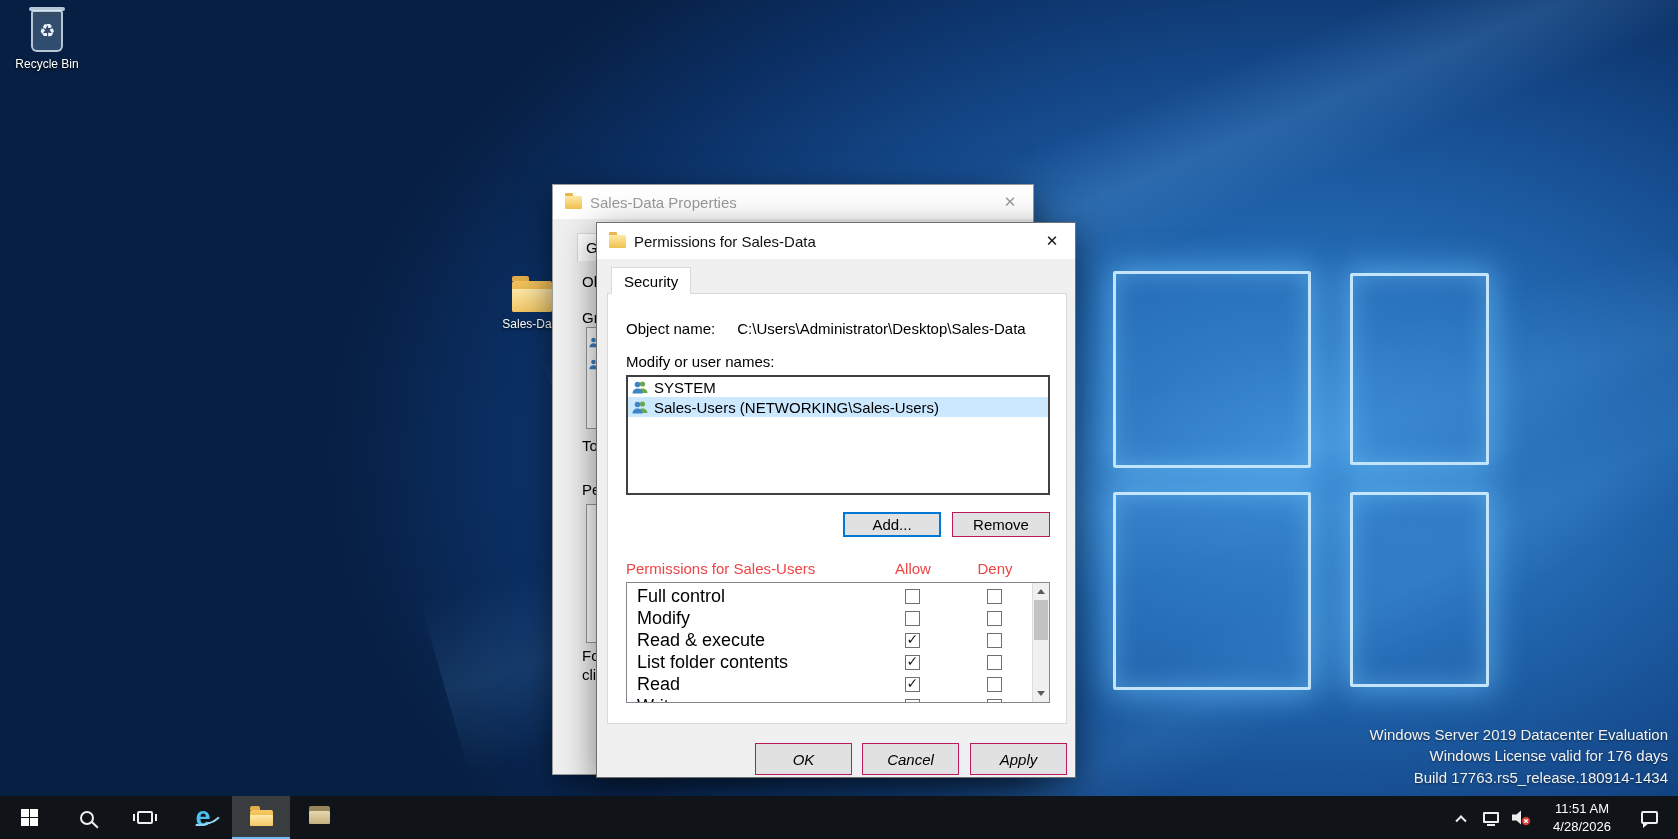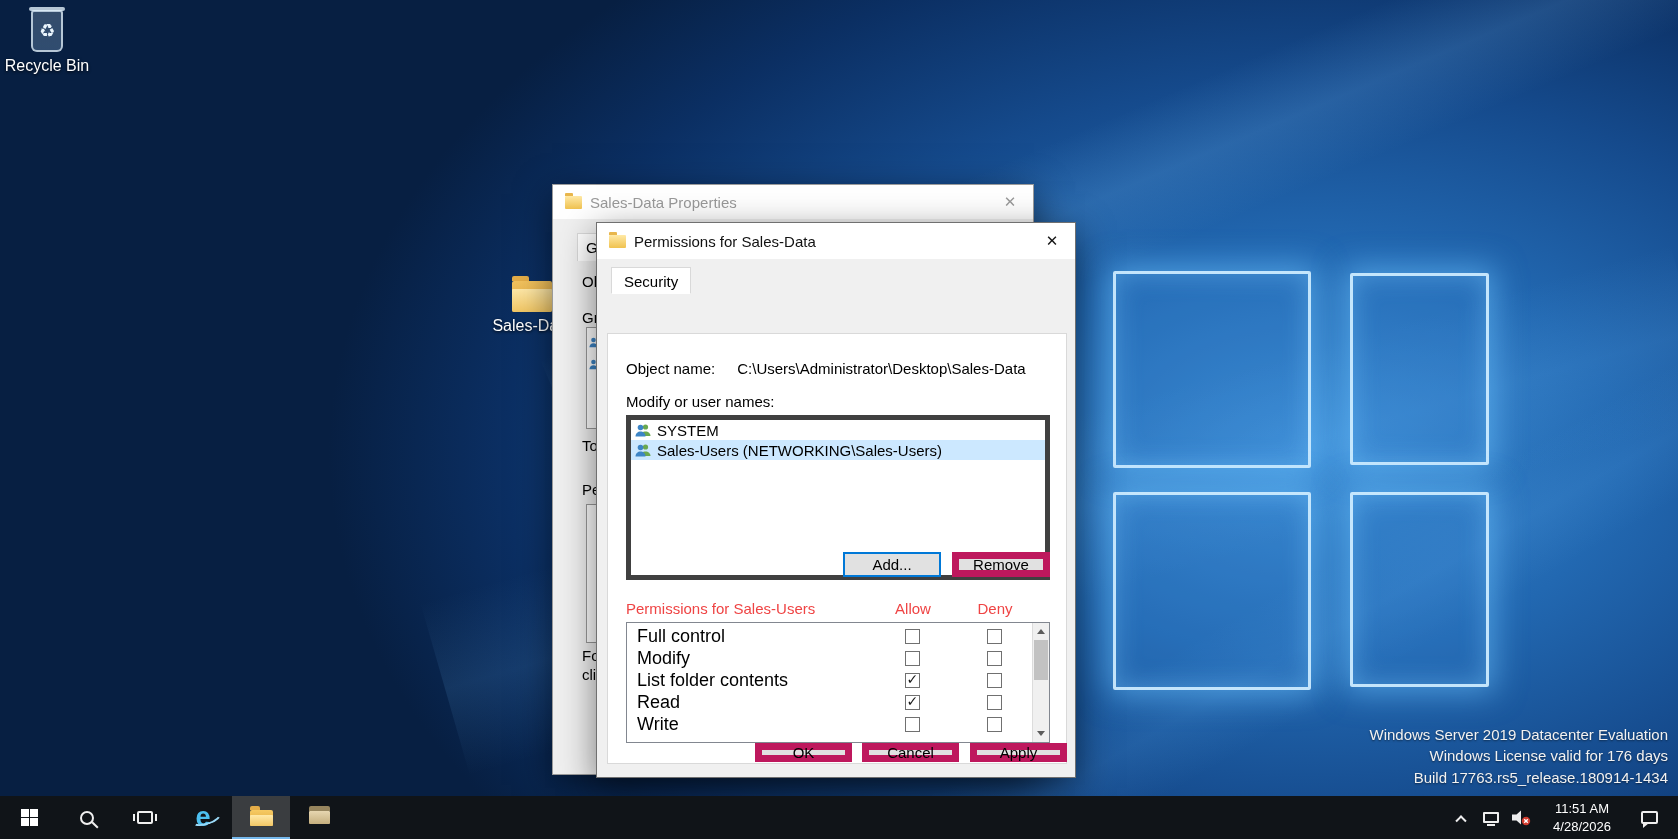--- a/index.html
+++ b/index.html
@@ -22,21 +22,21 @@
     background:rgba(60,140,215,0.18);
     box-shadow:0 0 30px 6px rgba(110,195,255,0.55), inset 0 0 26px rgba(120,200,255,0.45); }
   .pane-tl { left:1113px; top:271px; width:198px; height:197px; }
   .pane-tr { left:1350px; top:273px; width:139px; height:192px; }
   .pane-bl { left:1113px; top:492px; width:198px; height:198px; }
   .pane-br { left:1350px; top:492px; width:139px; height:195px; }
 
   
   .desk-icon { position:absolute; width:92px; display:flex; flex-direction:column;
     align-items:center; gap:5px; z-index:2; cursor:default; }
-  .desk-icon .lbl { font-size:16px; color:#fff; text-shadow:0 1px 3px rgba(0,0,0,0.9); text-align:center; }
+  .desk-icon .lbl { font-size:12px; color:#fff; text-shadow:0 1px 3px rgba(0,0,0,0.9); text-align:center; }
   .recycle { left:1px; top:10px; }
   .bin { width:32px; height:42px; position:relative; border:2px solid rgba(225,240,250,0.75);
     border-radius:3px 3px 6px 6px;
     background:linear-gradient(rgba(190,215,235,0.25), rgba(110,145,180,0.40));
     display:flex; align-items:center; justify-content:center; }
   .bin::before { content:""; position:absolute; top:-5px; left:-4px; right:-4px; height:4px;
     background:rgba(225,240,250,0.8); border-radius:2px; }
   .bin .recycle-glyph { font-size:18px; color:#eaf5fc; line-height:1; }
   .sales-folder { left:486px; top:281px; }
   .big-folder { position:relative; width:40px; height:31px;
@@ -56,21 +56,21 @@
   .titlebar { height:34px; background:#fff; display:flex; align-items:center; padding-left:12px; }
   .titlebar .title { font-size:15px; margin-left:8px; flex:1; white-space:nowrap; }
   .close-btn { width:46px; height:34px; display:flex; align-items:center; justify-content:center;
     font-size:15px; margin-left:auto; cursor:default; }
   .folder-icon { position:relative; width:17px; height:13px; flex:0 0 auto;
     background:linear-gradient(#ffe9a6,#f0c24f); border-radius:1px; }
   .folder-icon::before { content:""; position:absolute; top:-3px; left:0; width:8px; height:3px;
     background:#e8b64c; border-radius:1px 1px 0 0; }
 
   .btn { display:flex; align-items:center; justify-content:center; font-size:15px;
-    background:#e1e1e1; border:7px solid #be185d; cursor:default; }
+    background:#e1e1e1; border:1px solid #be185d; cursor:default; }
   .btn.default { border:2px solid #0078d7; }
 
   
   .props { left:552px; top:184px; width:482px; height:591px; z-index:5; border-color:#9b9b9b; }
   .props .titlebar { color:#9a9a9a; }
   .props .title { color:#9a9a9a; }
   .props .close-btn { color:#9a9a9a; }
   .frag { position:absolute; font-size:15px; color:#000; white-space:nowrap; }
   .props .tab-frag { position:absolute; left:24px; top:48px; height:28px; padding:5px 8px;
     background:#fff; border:1px solid #d9d9d9; border-bottom:none; font-size:15px; }
@@ -78,27 +78,27 @@
     border:1px solid #9a9a9a; border-right:none; overflow:hidden; }
 
   
   .perm { left:596px; top:222px; width:480px; height:556px; z-index:10; }
   .perm .titlebar { height:36px; }
   .perm .title { color:#111; }
   .perm .close-btn { color:#111; height:36px; }
   .tab { position:absolute; left:14px; top:44px; height:27px; padding:5px 12px; z-index:2;
     background:#fff; border:1px solid #d9d9d9; border-bottom:1px solid #fff; font-size:15px; color:#000; }
   .tabpage { position:absolute; left:10px; top:70px; width:460px; height:431px;
-    background:#fff; border:1px solid #d9d9d9;margin-top:40px; }
+    background:#fff; border:1px solid #d9d9d9; }
 
   .obj-row { position:absolute; left:18px; top:26px; font-size:15px; color:#000; }
   .obj-row .val { margin-left:22px; }
   .grp-label { position:absolute; left:18px; top:59px; font-size:15px; color:#000; }
-  .grp-list { position:absolute; left:18px; top:81px; width:424px; height:165px;
-    background:#fff; border:5px solid #404040; overflow:hidden; }
+  .grp-list { position:absolute; left:18px; top:81px; width:424px; height:120px;
+    background:#fff; border:2px solid #404040; overflow:hidden; }
   .grp-row { height:20px; display:flex; align-items:center; gap:6px; padding-left:4px;
     font-size:15px; color:#000; white-space:nowrap; }
   .grp-row.selected { background:#cce8ff; }
   .usr-ico { flex:0 0 auto; }
 
   .act-btn { position:absolute; width:98px; height:25px; top:218px; }
   .add-btn { left:235px; }
   .remove-btn { left:344px; }
 
   .perm-head { position:absolute; left:18px; top:266px; width:424px; display:grid;
@@ -118,21 +118,21 @@
     border-left:1px solid #dcdcdc; }
   .vs-btn { height:17px; display:flex; align-items:center; justify-content:center; }
   .tri-up { width:0; height:0; border-left:4px solid transparent; border-right:4px solid transparent;
     border-bottom:5px solid #5c5c5c; }
   .tri-down { width:0; height:0; border-left:4px solid transparent; border-right:4px solid transparent;
     border-top:5px solid #5c5c5c; position:absolute; bottom:6px; left:4px; }
   .vs-down { position:absolute; bottom:0; left:0; width:17px; height:17px; }
   .vs-thumb { position:absolute; top:17px; left:1px; right:1px; height:40px; background:#c2c2c2; }
 
   .dlg-buttons { position:absolute; top:520px; left:0; width:100%; }
-  .dlg-buttons .btn { position:absolute; width:97px; height:19px; }
+  .dlg-buttons .btn { position:absolute; width:97px; height:32px;font-style:italic; }
   .ok-btn { left:158px; }
   .cancel-btn { left:265px; }
   .apply-btn { left:373px; }
 
   
   .taskbar { position:absolute; left:0; bottom:0; width:100%; height:43px; background:#101418;
     display:flex; align-items:stretch; z-index:50; }
   .tb-btn { width:58px; display:flex; align-items:center; justify-content:center; cursor:default; }
   .tb-btn.active { background:#3a3d40; box-shadow:inset 0 -2px 0 #76b9ed; }
   .win-flag { display:grid; grid-template-columns:8px 8px; grid-template-rows:8px 8px; gap:1px; }
@@ -284,20 +284,29 @@
         <div class="perm-row">
           <span class="perm-name">Modify</span>
           <span class="cb-cell">
               <span class="cb"></span>
             </span>
           <span class="cb-cell">
               <span class="cb"></span>
             </span>
         </div>
         <div class="perm-row">
+          <span class="perm-name">Read &amp; execute</span>
+          <span class="cb-cell">
+              <span class="cb checked"></span>
+            </span>
+          <span class="cb-cell">
+              <span class="cb"></span>
+            </span>
+        </div>
+        <div class="perm-row">
           <span class="perm-name">List folder contents</span>
           <span class="cb-cell">
               <span class="cb checked"></span>
             </span>
           <span class="cb-cell">
               <span class="cb"></span>
             </span>
         </div>
         <div class="perm-row">
           <span class="perm-name">Read</span>

